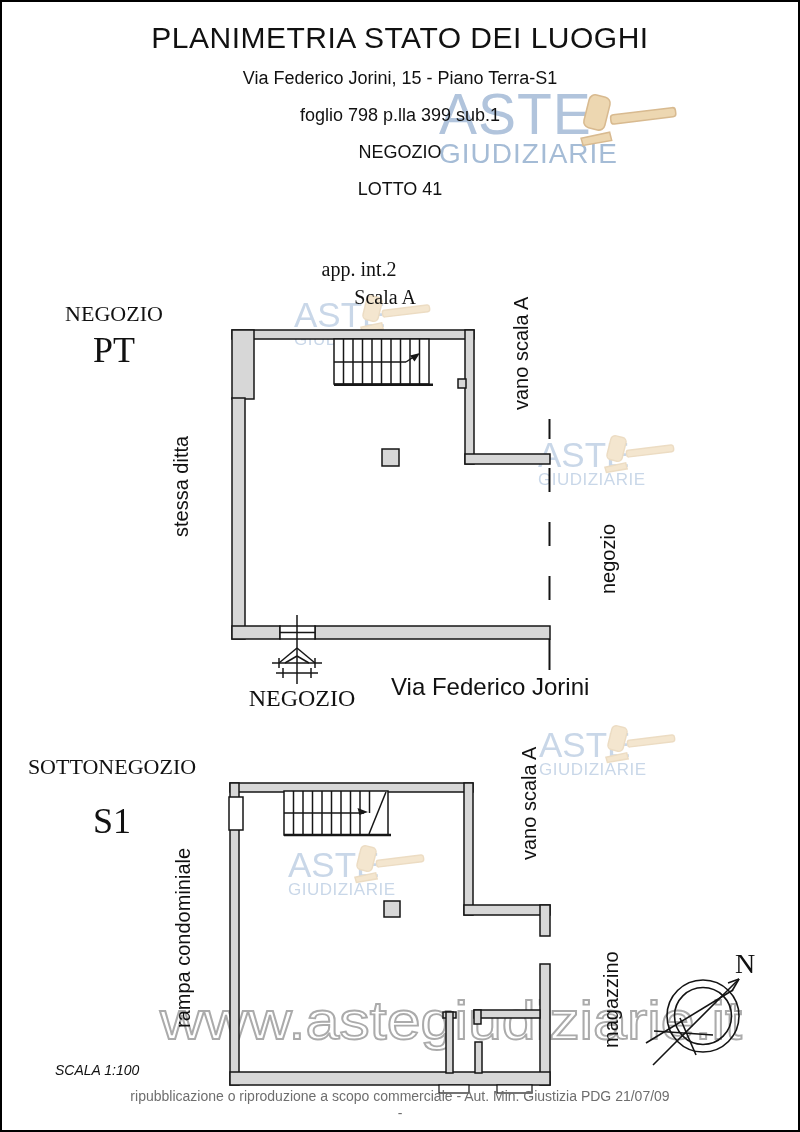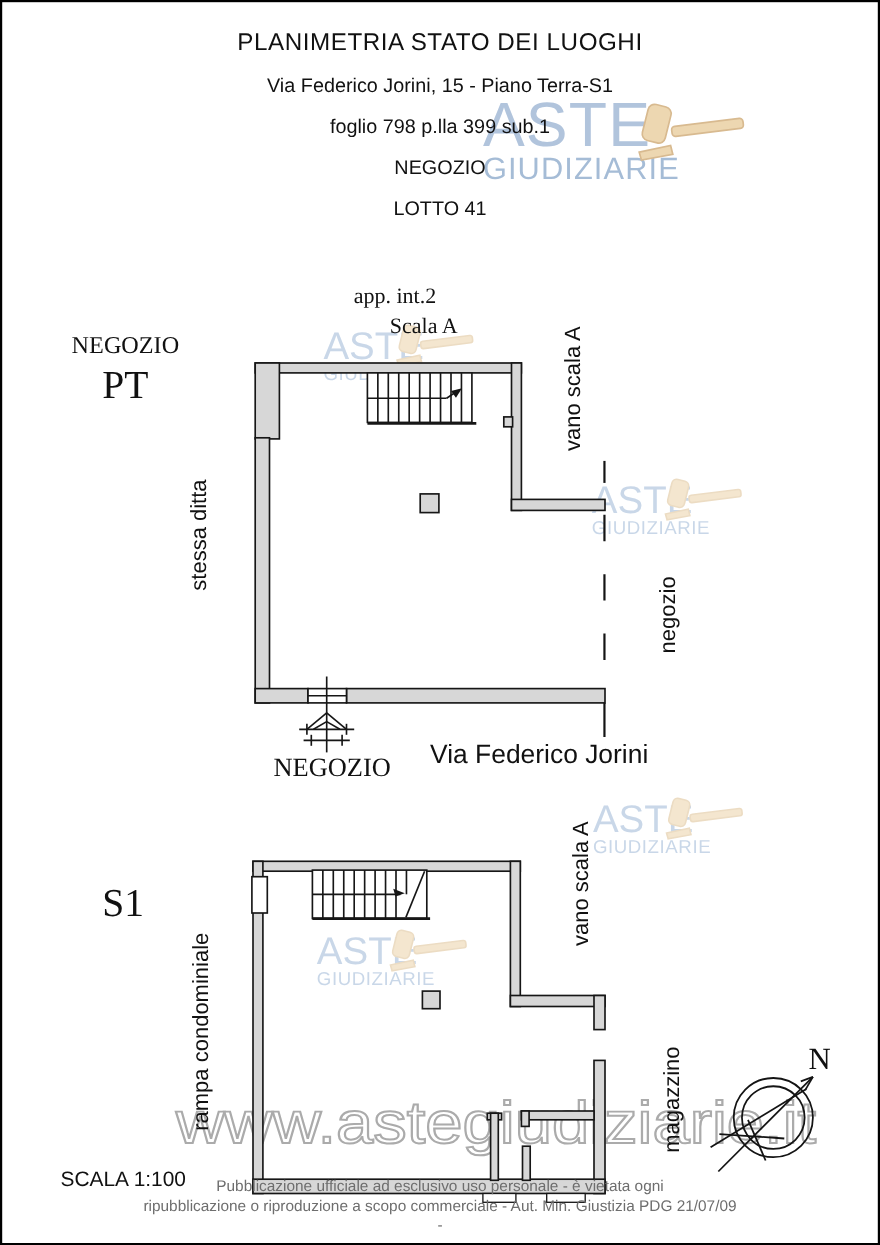--- a/index.html
+++ b/index.html
@@ -1,20 +1,20 @@
 <!DOCTYPE html>
 <html><head>
 <meta charset="utf-8">
 <style>
   html,body{margin:0;padding:0;background:#f0f0f0;}
   .page{position:relative;width:800px;height:1132px;background:#fff;border:2px solid #000;
         box-sizing:border-box;overflow:hidden;font-family:"Liberation Sans",sans-serif;color:#111;}
   
   .header{position:absolute;top:14px;left:0;width:100%;text-align:center;z-index:4;}
-  .htitle{font-size:22px;line-height:44px;letter-spacing:0.5px;}
+  .htitle{font-size:30px;line-height:44px;letter-spacing:0.5px;}
   .hline{font-size:18px;line-height:37px;}
   
   .logo{position:absolute;left:437px;top:84px;z-index:1;opacity:0.9;white-space:nowrap;}
   .logo .a{display:block;font-size:57px;line-height:56px;color:#a9bed9;letter-spacing:1px;}
   .logo .g{display:block;font-size:28px;line-height:30px;color:#9cb5d2;letter-spacing:1px;margin-top:-3px;}
   .logo svg{position:absolute;left:138px;top:6px;}
   .wm{position:absolute;z-index:2;opacity:0.55;white-space:nowrap;}
   .wm .a{display:block;font-size:35px;line-height:33px;color:#9db7d6;}
   .wm .g{display:block;font-size:17px;line-height:17px;color:#9db7d6;letter-spacing:0.5px;}
   .wm svg{position:absolute;left:64px;top:-4px;}
@@ -23,21 +23,21 @@
   
   .lbl{position:absolute;z-index:4;white-space:nowrap;}
   .c{text-align:center;font-family:Liberation Serif, serif;}
   .vlabel{position:absolute;z-index:4;transform:rotate(-90deg);transform-origin:0 0;
           white-space:nowrap;font-size:20px;}
   .plan-name{font-size:22px;}
   .plan-level{font-size:36px;text-align:center;}
   .small20{font-size:20px;}
   .t24{font-size:24px;}
   .north{font-family:"Liberation Serif",serif;font-size:28px;}
-  .scale{font-size:19px;}
+  .scale{font-size:14px;font-style:italic;}
   .footer{position:absolute;left:0;width:100%;text-align:center;z-index:5;
           color:#6e6e6e;font-size:14px;}
 </style>
 </head>
 <body>
 
 <div class="page">
 
   <div class="header">
     <div class="htitle">PLANIMETRIA STATO DEI LUOGHI</div>
@@ -214,25 +214,25 @@
   <div class="lbl c plan-name" style="left:52px;top:299px;width:120px;">NEGOZIO</div>
   <div class="lbl c plan-level" style="left:52px;top:327px;width:120px;">PT</div>
   <div class="lbl c small20" style="left:300px;top:256px;width:114px;">app. int.2</div>
   <div class="lbl c small20" style="left:300px;top:284px;width:114px;text-align:right;">Scala A</div>
   <div class="vlabel" style="left:508px;top:408px;">vano scala A</div>
   <div class="vlabel" style="left:168px;top:535px;">stessa ditta</div>
   <div class="vlabel" style="left:595px;top:592px;">negozio</div>
   <div class="lbl c t24" style="left:245px;top:683px;width:110px;">NEGOZIO</div>
   <div class="lbl t24" style="left:389px;top:671px;">Via Federico Jorini</div>
 
+  <div class="lbl c plan-name" style="left:10px;top:752px;width:200px;">SOTTONEGOZIO</div>
   <div class="lbl c plan-level" style="left:10px;top:777px;width:200px;margin-top:21px;">S1</div>
   <div class="vlabel" style="left:516px;top:858px;">vano scala A</div>
   <div class="vlabel" style="left:170px;top:1026px;">rampa condominiale</div>
   <div class="vlabel" style="left:598px;top:1046px;">magazzino</div>
 
   <div class="lbl north" style="left:733px;top:946px;">N</div>
 
   <div class="lbl scale" style="left:53px;top:1060px;">SCALA 1:100</div>
-  <div class="footer" style="top:1068px;">Pubblicazione ufficiale ad esclusivo uso personale - è vietata ogni</div>
   <div class="footer" style="top:1086px;">ripubblicazione o riproduzione a scopo commerciale - Aut. Min. Giustizia PDG 21/07/09</div>
   <div class="footer" style="top:1103px;">-</div>
 
 </div>
 
 </body></html>

